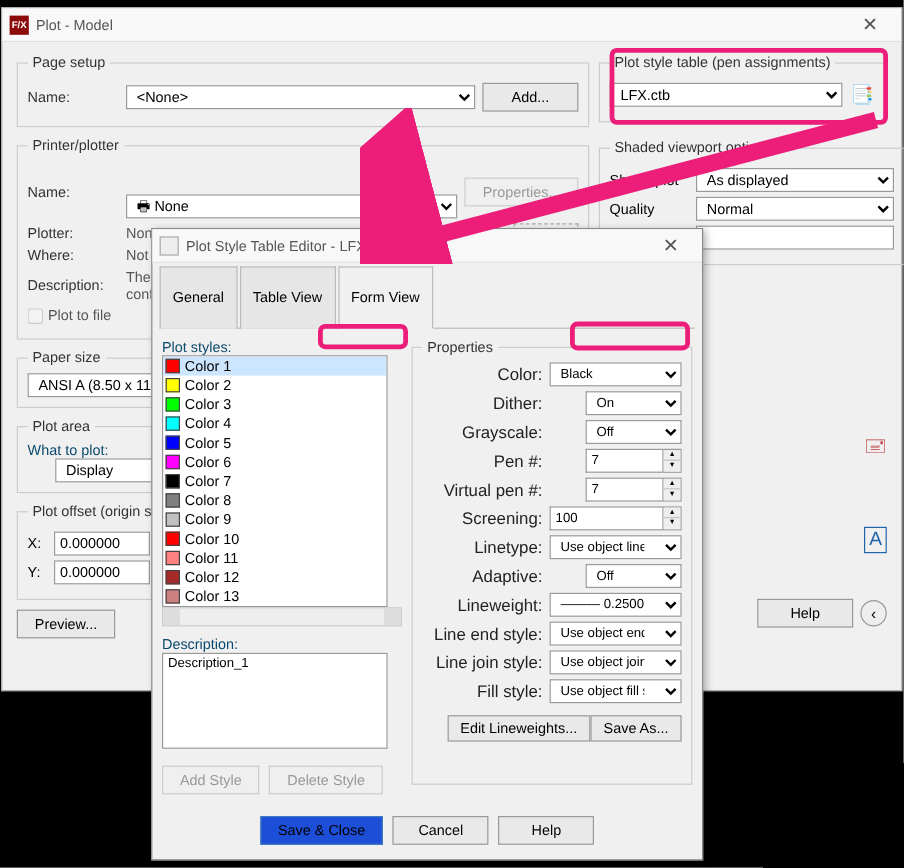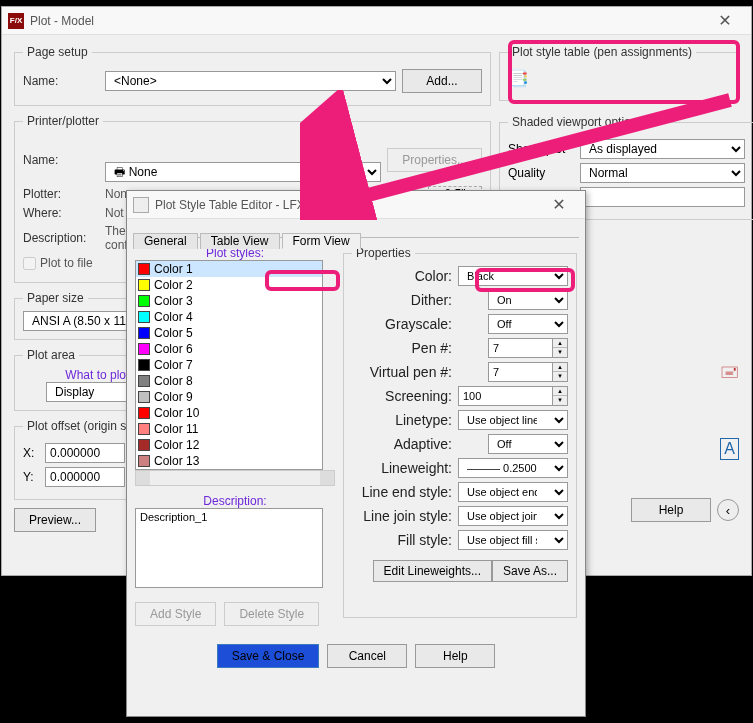--- a/index.html
+++ b/index.html
@@ -7,41 +7,41 @@
   .window { position: absolute; background: #f0f0f0; border: 1px solid #aaa; }
   .titlebar { display: flex; align-items: center; height: 28px; padding: 0 6px; background: #f8f8f8; border-bottom: 1px solid #e0e0e0; }
   .titlebar .icon { width: 16px; height: 16px; margin-right: 6px; }
   .titlebar .title { flex: 1; color: #555; }
   .titlebar .close { width: 40px; text-align: center; font-size: 16px; color: #555; cursor: pointer; }
   .content { padding: 10px 12px; position: relative; }
   fieldset { border: 1px solid #ccc; margin: 0 0 8px 0; padding: 6px 8px 8px 8px; }
   fieldset legend { padding: 0 4px; color: #333; font-size: 12px; }
   .row { display: flex; align-items: center; margin: 4px 0; gap: 6px; }
   .lbl { width: 76px; color: #333; }
-  .lbl2 { color: #6d28d9; text-align: center; }
+  .lbl2 { color: #0c4a6e; }
   select, input[type="text"] { border: 1px solid #999; background: #fff; height: 20px; padding: 0 4px; font-size: 12px; }
   select { padding-right: 14px; }
   .btn { border: 1px solid #999; background: #e9e9e9; padding: 3px 14px; cursor: pointer; min-width: 80px; text-align: center; height: 24px; }
   .btn.small { min-width: 60px; padding: 2px 10px; height: 22px; }
   .btn:disabled, .btn.disabled { color: #999; background: #efefef; border-color: #ccc; }
   .chk { display: flex; align-items: center; gap: 4px; }
   .chk input { margin: 0; }
   .plot-main { width: 751px; height: 570px; left: 1px; top: 6px; }
   .plot-grid { display: grid; grid-template-columns: 1fr 240px; gap: 8px; }
   .right-col { display: flex; flex-direction: column; gap: 6px; }
   .icon-right { width: 22px; text-align:center; }
   .stamp { color:#b33; font-size:16px; }
   .pagea { font-size:16px; }
   .bottom-btns { display:flex; gap:6px; justify-content:flex-end; margin-top:8px; align-items:center;}
   .circle-btn { width:22px; height:22px; border:1px solid #999; border-radius:50%; background:#eee; display:flex; align-items:center; justify-content:center; font-size:13px; }
   
   
   .editor { width:460px; height:527px; left:126px; top:190px; background:#f0f0f0; border:1px solid #888; box-shadow: 2px 2px 6px rgba(0,0,0,.3); }
   .tabs { display:flex; border-bottom:1px solid #bbb; margin: 2px 6px 0 6px;}
-  .tab { padding:0 10px; border:1px solid #bbb; border-bottom:none; background:#e6e6e6; margin-right:2px; cursor:pointer; position:relative; top:12px;}
+  .tab { padding:18px 10px; border:1px solid #bbb; border-bottom:none; background:#e6e6e6; margin-right:2px; cursor:pointer; position:relative; top:1px;}
   .tab.active { background:#f0f0f0; border-bottom:1px solid #f0f0f0; }
   .editor-body { display:grid; grid-template-columns: 200px 1fr; gap:8px; padding:8px; }
   .listbox { border:1px solid #999; background:#fff; height:210px; overflow:auto; width: 188px;}
   .listbox .item { display:flex; align-items:center; height:16px; padding:0 2px; gap:4px; font-size:11px;}
   .listbox .item.sel { background:#cde6ff; }
   .swatch { width:12px; height:12px; border:1px solid #444; flex-shrink:0;}
   .props-grid { display:grid; grid-template-columns: 100px 1fr; gap:4px 6px; align-items:center; }
   .props-grid label { text-align:right; font-size:14px; color:#222; }
   .props-grid select, .props-grid input { width:100%; height:20px; font-size:11px; }
   .spin-wrap { display:flex; }
@@ -134,20 +134,21 @@
         </fieldset>
         <div class="row">
           <button class="btn">Preview...</button>
         </div>
       </div>
 
       <div class="right-col">
         <fieldset>
           <legend>Plot style table (pen assignments)</legend>
           <div class="row">
+            <select style="flex:1;"><option>LFX.ctb</option></select>
             <span class="icon-right stamp">📑</span>
           </div>
         </fieldset>
         <fieldset>
           <legend>Shaded viewport options</legend>
           <div class="row">
               <div style="width:66px;">Shade plot</div>
               <select style="flex:1;"><option>As displayed</option></select>
             </div>
           <div class="row">

